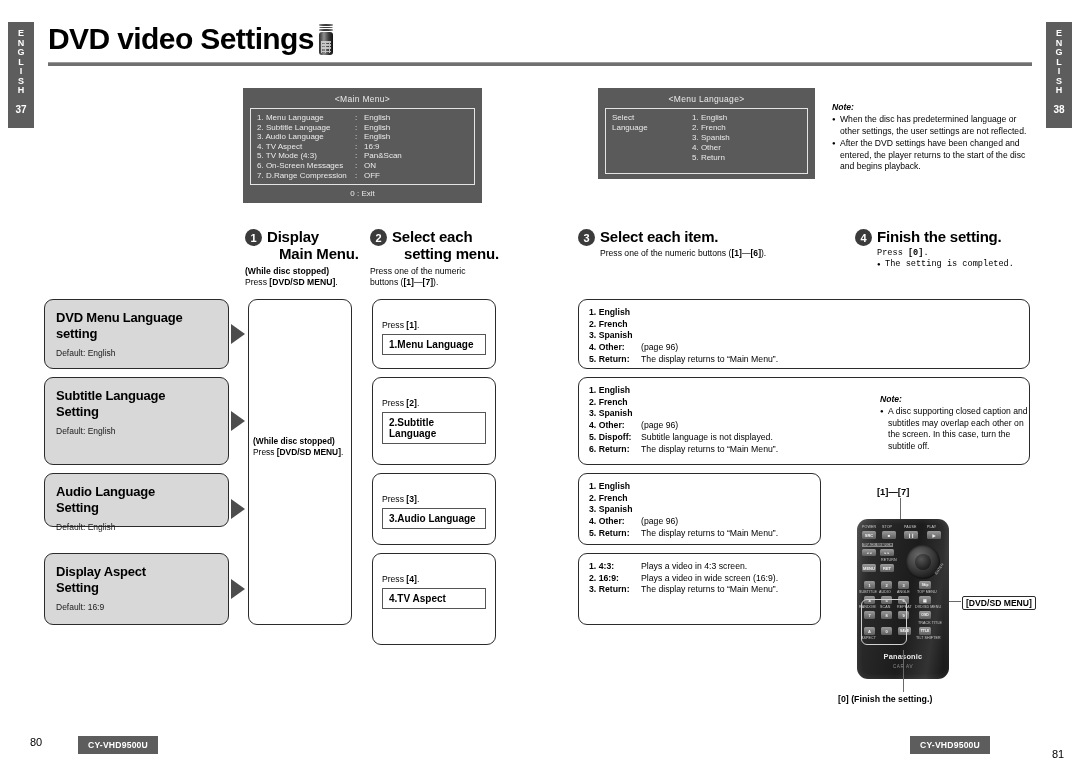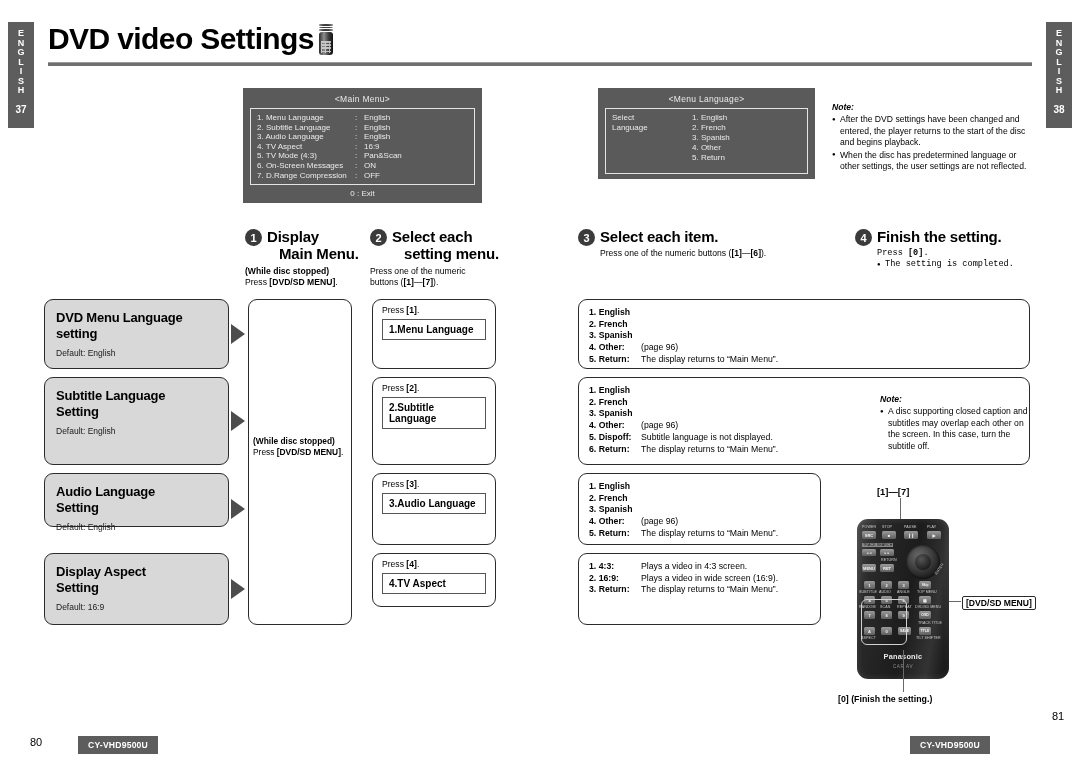--- a/index.html
+++ b/index.html
@@ -154,31 +154,31 @@
     background:#fff;
   }
   #panel-col1{ left:248px; top:299px; width:104px; height:326px; }
   #col1-note{
     position:absolute; left:252px; top:434px; width:98px;
     font-size:8.4px; line-height:10.6px; background:#fff; padding:2px 1px;
   }
   #col1-note b{ font-weight:bold; }
 
   .presspanel{ position:absolute; left:372px; width:124px; border:1.1px solid #2b2b2b;
-    border-radius:9px; background:#fff; padding:5px 9px; }
+    border-radius:9px; background:#fff; padding:20px 9px; }
   .presspanel .pl{ font-size:8.6px; margin-bottom:4px; }
   .presspanel .pl b{ font-weight:bold; }
   .presspanel .pbox{
     border:1.3px solid #555; padding:4px 6px;
     font-size:10px; font-weight:bold; text-align:left;
   }
   #press-0{ top:299px; height:70px; }
   #press-1{ top:377px; height:88px; }
   #press-2{ top:473px; height:72px; }
-  #press-3{ top:553px; height:54px; }
+  #press-3{ top:553px; height:92px; }
 
   
   .optpanel{ position:absolute; border:1.1px solid #2b2b2b; border-radius:9px;
     background:#fff; padding:7px 10px; }
   .optpanel .orow{ display:flex; font-size:8.7px; line-height:11.7px; }
   .optpanel .okey{ font-weight:bold; width:52px; flex:0 0 auto; }
   .optpanel .oval{ flex:1; }
   #opt-0{ left:578px; top:299px; width:452px; height:70px; }
   #opt-1{ left:578px; top:377px; width:452px; height:88px; }
   #opt-2{ left:578px; top:473px; width:243px; height:72px; }
@@ -237,21 +237,21 @@
   #lead-zero{
     position:absolute; left:903px; top:650px; width:1px; height:42px; background:#6a6a6a;
   }
   #label-zero{
     position:absolute; left:838px; top:694px; font-size:8.8px; font-weight:bold;
   }
 
   
   .pgnum{ position:absolute; font-size:11px; }
   #pgnum-left{ left:30px; top:736px; }
-  #pgnum-right{ left:1044px; top:710px;padding-left:8px; }
+  #pgnum-right{ left:1044px; top:748px;padding-left:8px; }
   .modelchip{
     position:absolute; top:736px; background:#5d5d5d; color:#fff;
     font-size:8.6px; font-weight:bold; padding:4px 10px; letter-spacing:.2px;
   }
   #model-left{ left:78px; }
   #model-right{ left:910px; }
 </style>
 </head>
 <body>
 
@@ -343,22 +343,22 @@
         <div>4. Other</div>
         <div>5. Return</div>
       </div>
     </div>
   </div>
 </div>
 
 <div class="noteblock" id="note-top">
   <div class="nt">Note:</div>
   <ul>
+    <li>When the disc has predetermined language or other settings, the user settings are not reflected.</li>
     <li>After the DVD settings have been changed and entered, the player returns to the start of the disc and begins playback.</li>
-    <li>When the disc has predetermined language or other settings, the user settings are not reflected.</li>
   </ul>
 </div>
 
 <div class="step" id="step1">
   <div class="hd">
     <div class="num">1</div>
     <div class="ttl">
       <span>Display</span>
       <span class="l2">Main Menu.</span>
     </div>

